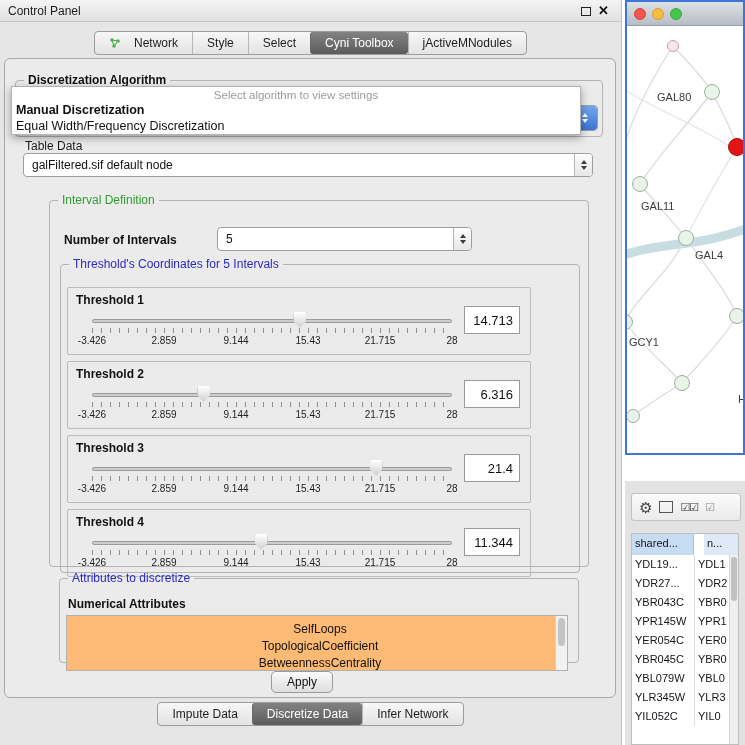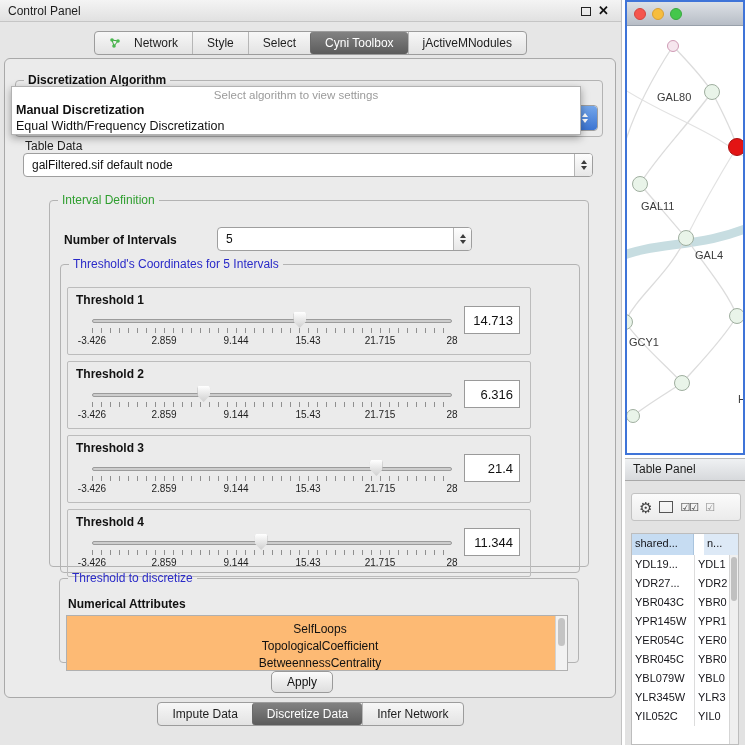--- a/index.html
+++ b/index.html
@@ -274,21 +274,21 @@
                 <span class="sc" style="left:100%">28</span>
               </div>
             </div>
             <div class="value-field">11.344</div>
           </div>
 
         </fieldset>
       </fieldset>
 
       <fieldset class="fs fs-attrs">
-        <legend class="lg-blue">Threshold to discretize</legend>
+        <legend class="lg-blue">Attributes to discretize</legend>
         <div class="bold-label lbl-num-attrs">Numerical Attributes</div>
         <div class="listbox">
           <div class="list-item">SelfLoops</div>
           <div class="list-item">TopologicalCoefficient</div>
           <div class="list-item">BetweennessCentrality</div>
           <div class="list-scrollbar">
               <div class="list-thumb"></div>
             </div>
         </div>
       </fieldset>
@@ -343,23 +343,20 @@
       <div class="node" style="left:55px;top:357px;width:16px;height:16px;"></div>
       <div class="node" style="left:6px;top:390px;width:14px;height:14px;"></div>
       <span class="nlabel" style="left:30px;top:65px;">GAL80</span>
       <span class="nlabel" style="left:14px;top:174px;">GAL11</span>
       <span class="nlabel" style="left:68px;top:223px;">GAL4</span>
       <span class="nlabel" style="left:2px;top:310px;">GCY1</span>
       <span class="nlabel" style="left:63px;top:367px;padding-left:48px;">HAP2</span>
     </div>
   </section>
 
-  <div class="tp-header">
-    <span>Table Panel</span>
-  </div>
   <section class="tp-body">
     <div class="tp-toolbar">
       <span class="gear">⚙</span>
       <span class="cols-icon"></span>
       <span class="checks">☑☑</span>
       <span class="checks dim">☑</span>
     </div>
     <div class="tp-table">
       <div class="tp-head">
         <div class="th c1">shared...</div>

